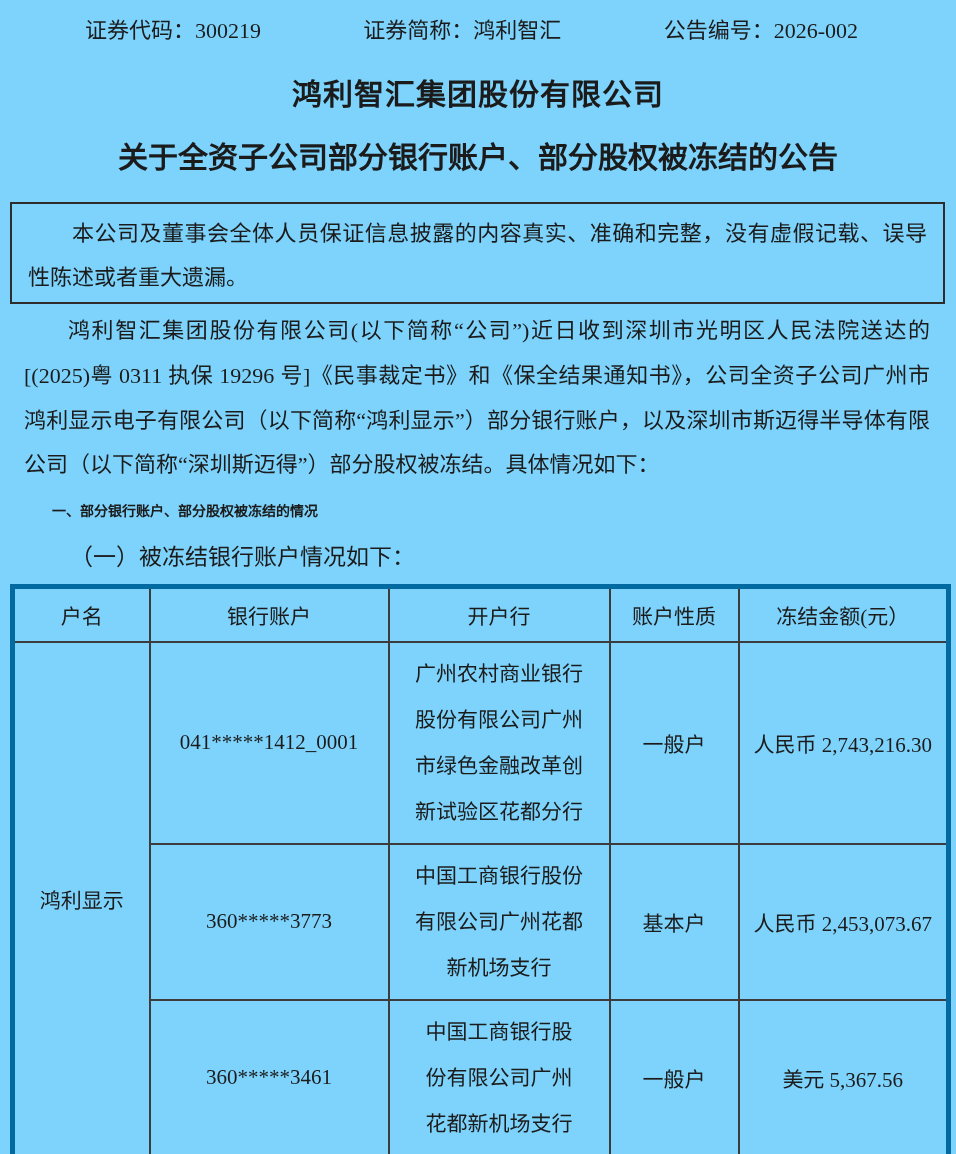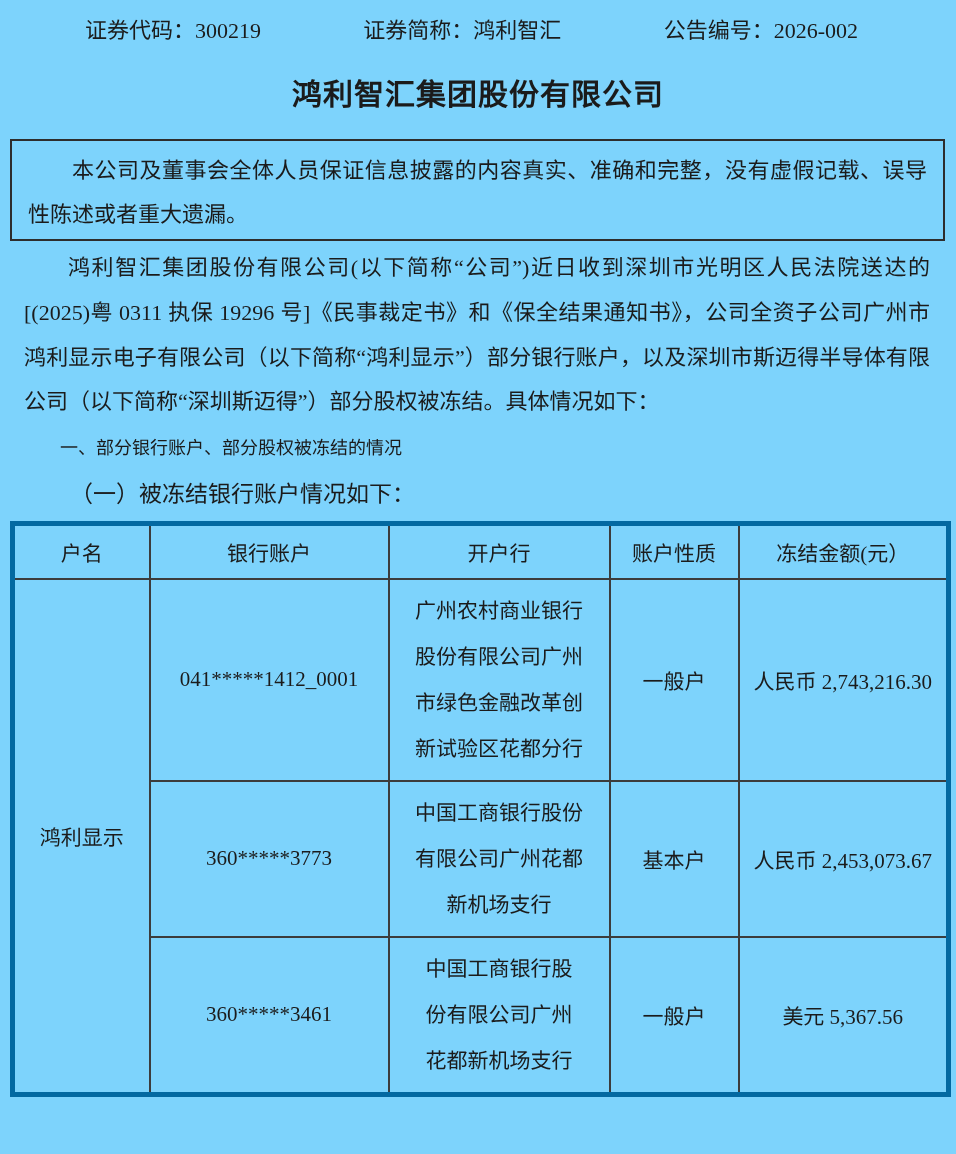--- a/index.html
+++ b/index.html
@@ -53,23 +53,23 @@
   .body-paragraph {
     margin: 5px 26px 0 24px;
     font-size: 22px;
     line-height: 44.8px;
     text-align: justify;
     text-indent: 2em;
     font-family: Liberation Serif, serif;
   }
   .section-heading {
     margin: 1px 26px 0 24px;
-    font-size: 18px;
+    font-size: 14px;
     line-height: 45px;
-    font-weight: normal;
+    font-weight: bold;
     text-indent: 2em;
   }
   .section-subheading {
     margin: 1px 26px 0 24px;
     font-size: 23px;
     line-height: 45px;
     text-indent: 2em;
   }
   
   table.accounts {
@@ -111,20 +111,21 @@
 <div class="page">
 
   <div class="meta-line">
     <span>证券代码：300219</span>
     <span>证券简称：鸿利智汇</span>
     <span>公告编号：2026-002</span>
   </div>
 
   <div class="doc-title">鸿利智汇集团股份有限公司</div>
 
+  <div class="doc-subtitle">关于全资子公司部分银行账户、部分股权被冻结的公告</div>
 
   <div class="disclaimer-box">
     <p>本公司及董事会全体人员保证信息披露的内容真实、准确和完整，没有虚假记载、误导性陈述或者重大遗漏。</p>
   </div>
 
   <p class="body-paragraph">鸿利智汇集团股份有限公司(以下简称“公司”)近日收到深圳市光明区人民法院送达的[(2025)粤 0311 执保 19296 号]《民事裁定书》和《保全结果通知书》，公司全资子公司广州市鸿利显示电子有限公司（以下简称“鸿利显示”）部分银行账户，以及深圳市斯迈得半导体有限公司（以下简称“深圳斯迈得”）部分股权被冻结。具体情况如下：</p>
 
   <div class="section-heading">一、部分银行账户、部分股权被冻结的情况</div>
 
   <div class="section-subheading">（一）被冻结银行账户情况如下：</div>

